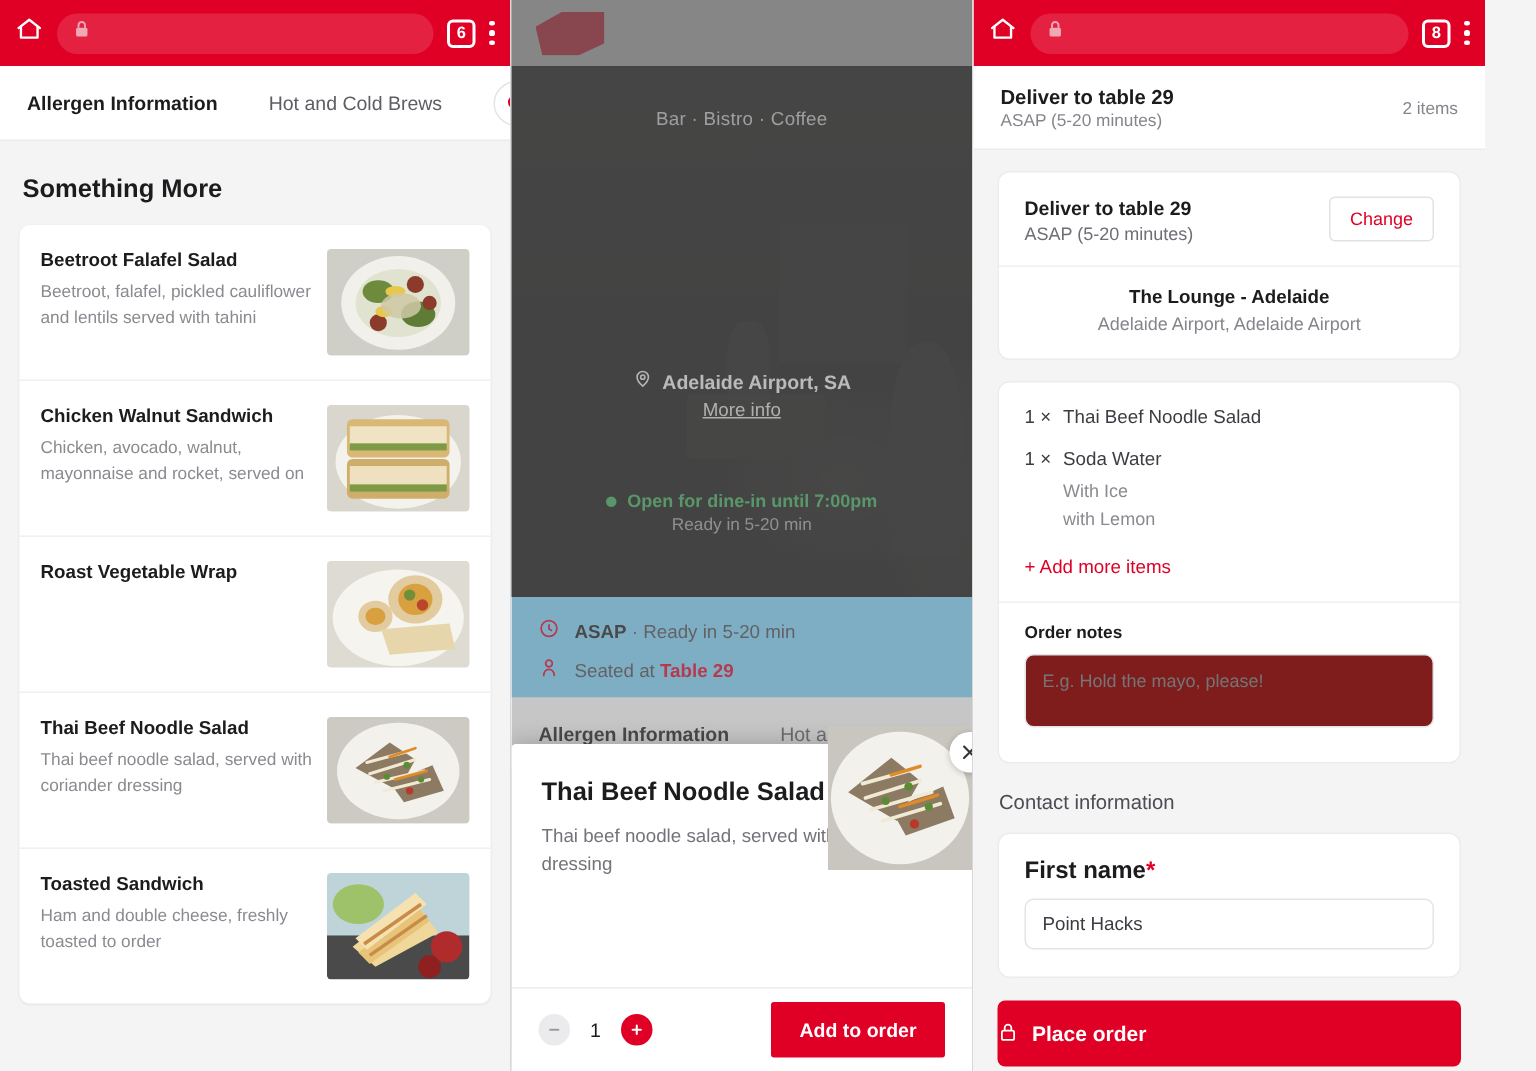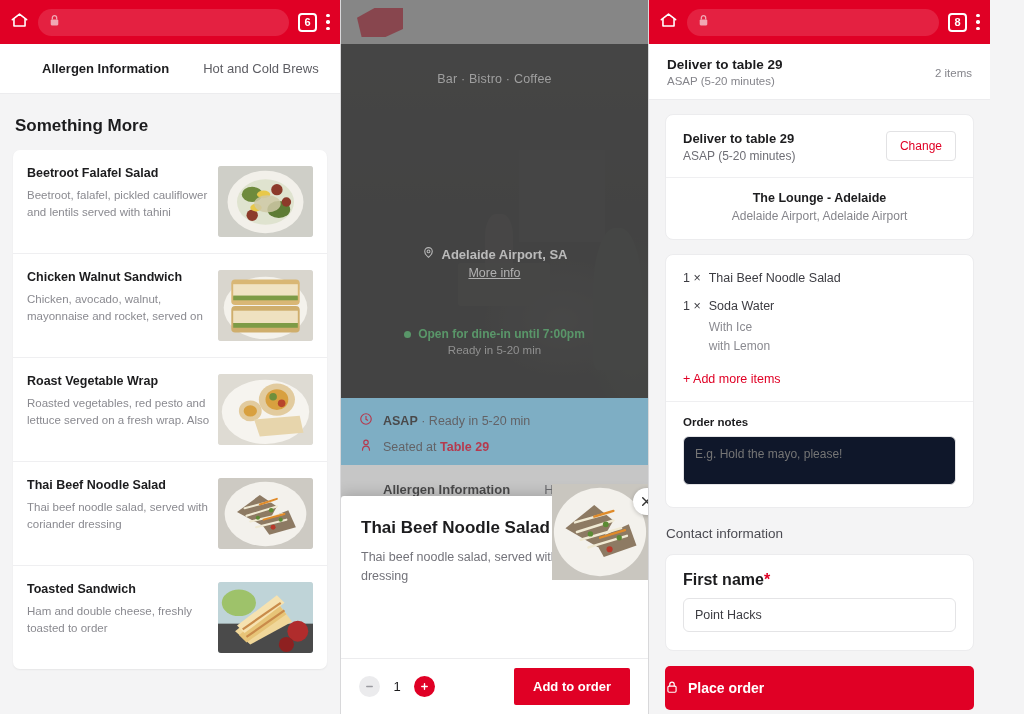--- a/index.html
+++ b/index.html
@@ -33,21 +33,21 @@
   }
   .dots { width:4px; display:flex; flex-direction:column; gap:3px; align-items:center; }
   .dots i { width:3.5px; height:3.5px; background:#fff; border-radius:50%; display:block; }
 
   
   .tabstrip {
     height:50px; background:#fff; display:flex; align-items:center;
     padding:0 18px; gap:34px; border-bottom:1px solid #ececee;
   }
   .tabstrip .tab { font-size:13px; color:#5d5d63; white-space:nowrap; }
-  .tabstrip .tab.active { color:#1c1c1e; font-weight:bold;margin-left:24px; }
+  .tabstrip .tab.active { color:#1c1c1e; font-weight:bold; }
   .searchbtn {
     margin-left:auto; width:30px; height:30px; border-radius:50%;
     border:1px solid #e4e4e6; background:#fff; display:flex;
     align-items:center; justify-content:center; flex:none;
   }
 
   
   .menu-scroll { height:620px; background:#f4f4f5; overflow:hidden; padding:0 13px; }
   .section-title { font-size:17px; font-weight:bold; color:#1c1c1e; padding:22px 2px 14px; }
   .card-list { background:#fff; border-radius:7px; overflow:hidden; box-shadow:0 1px 2px rgba(0,0,0,.06); }
@@ -152,21 +152,21 @@
 
   .co-linecard { padding:16px 17px 14px; }
   .li { display:flex; gap:8px; font-size:12.5px; color:#3c3c42; margin-bottom:14px; }
   .li .q { color:#3c3c42; white-space:nowrap; }
   .li-mods { font-size:12px; color:#8a8a90; margin-top:5px; line-height:1.55; }
   .addmore { font-size:12.5px; color:#e00025; margin-top:2px; }
   .notes-wrap { border-top:1px solid #efeff1; padding:14px 17px 18px; }
   .notes-label { font-size:11.5px; font-weight:bold; color:#1c1c1e; margin-bottom:8px; }
   .notes-box {
     width:100%; height:49px; border:1px solid #e4e4e6; border-radius:6px;
-    font-family:inherit; font-size:12px; color:#9a9aa0; padding:10px 11px; resize:none; background:#0f172a;
+    font-family:inherit; font-size:12px; color:#9a9aa0; padding:10px 11px; resize:none; background:#7f1d1d;
   }
   .co-section-title { font-size:13.5px; color:#4c4c53; padding:4px 1px 13px; }
   .field-card { background:#fff; border:1px solid #ececee; border-radius:8px; padding:16px 17px 18px; }
   .field-label { font-size:16px; font-weight:bold; color:#1c1c1e; margin-bottom:9px; }
   .req { color:#e00025; }
   .field-input {
     width:100%; height:34px; border:1px solid #e4e4e6; border-radius:6px;
     font-family:inherit; font-size:12.5px; color:#3c3c42; padding:0 11px; background:#fff;
   }
   .btn-place {
@@ -257,21 +257,20 @@
               <rect x="14" y="38" width="72" height="28" rx="4" fill="#cfae6c"></rect>
               <rect x="16" y="43" width="68" height="13" fill="#efe1c0"></rect>
               <rect x="16" y="56" width="68" height="5" fill="#7d9b46"></rect>
             </svg>
           </div>
         </div>
 
         <div class="menu-item">
           <div class="mi-text">
             <div class="mi-name">Roast Vegetable Wrap</div>
-            <div class="mi-desc">Roasted vegetables, red pesto and lettuce served on a fresh wrap. Also</div>
           </div>
           <div class="mi-thumb">
             <svg class="food" viewBox="0 0 100 75" preserveAspectRatio="none">
               <rect width="100" height="75" fill="#dedbd3"></rect>
               <ellipse cx="50" cy="40" rx="46" ry="34" fill="#f6f4ef"></ellipse>
               <ellipse cx="62" cy="27" rx="19" ry="17" fill="#e2cb9e"></ellipse>
               <ellipse cx="62" cy="27" rx="12" ry="11" fill="#d8a03f"></ellipse>
               <circle cx="58" cy="24" r="4" fill="#6f8f3c"></circle>
                 <circle cx="67" cy="31" r="4" fill="#b8452c"></circle>
               <ellipse cx="34" cy="39" rx="12" ry="11" fill="#e2cb9e"></ellipse>

